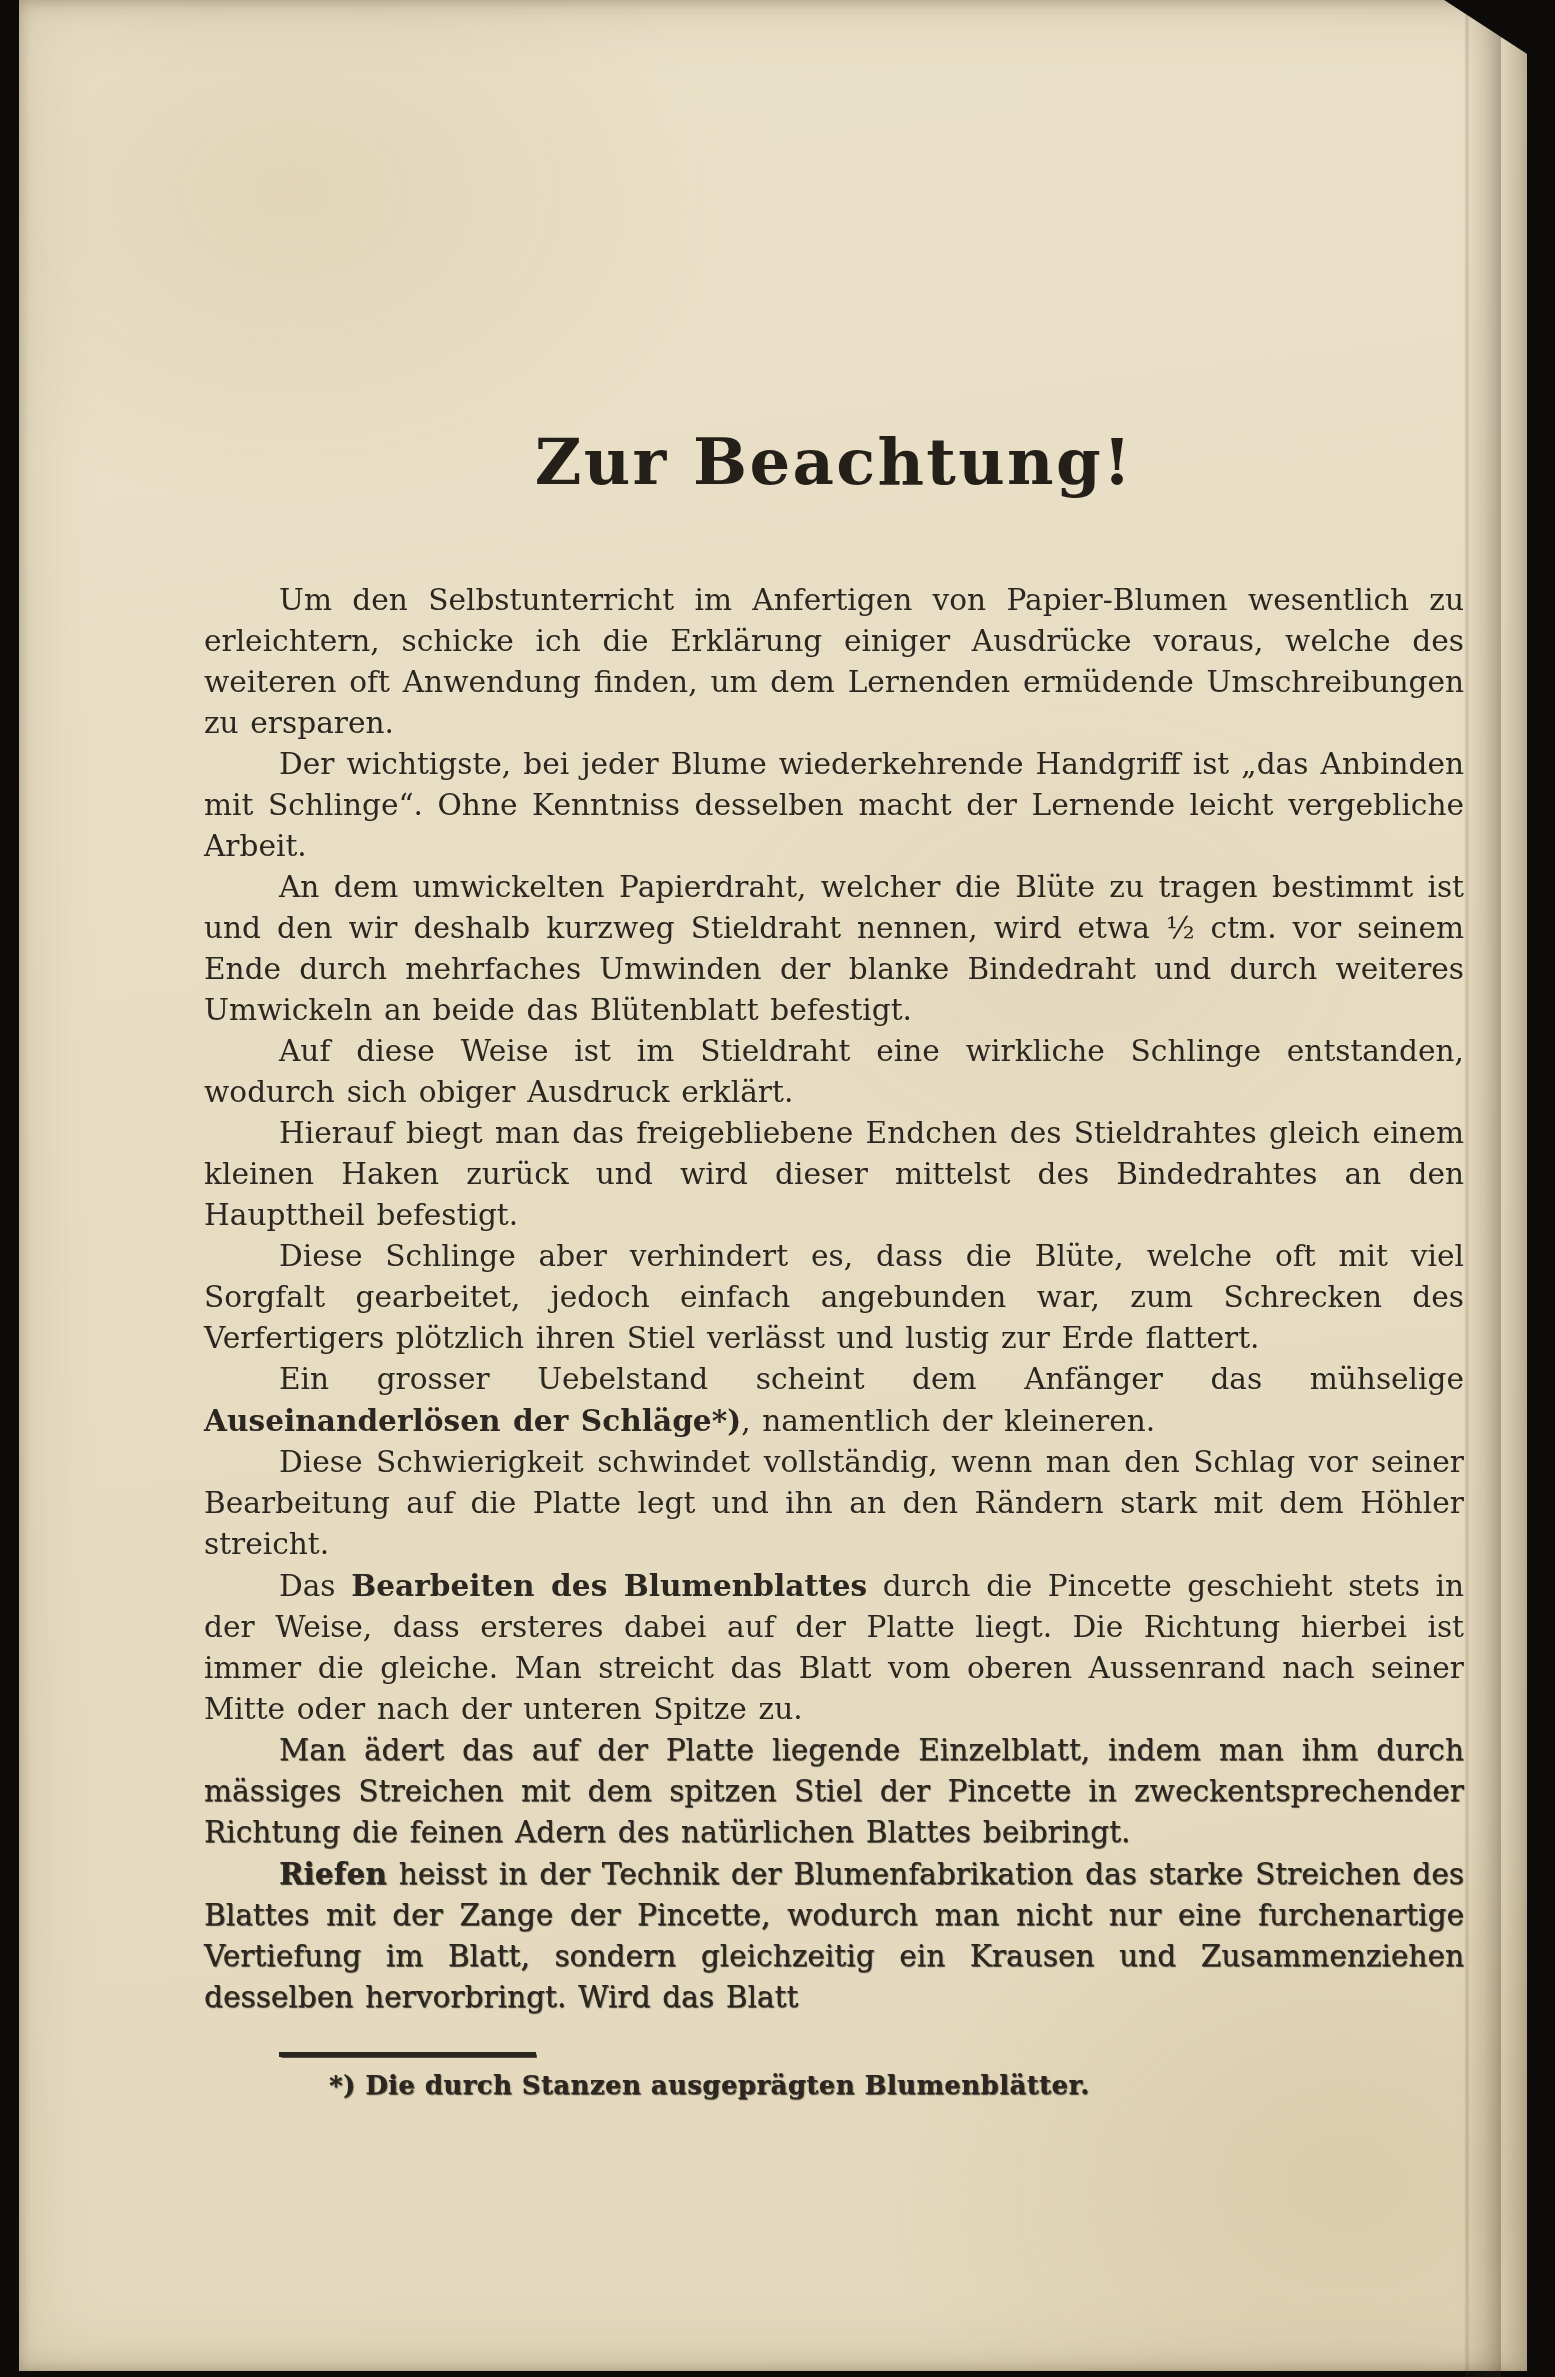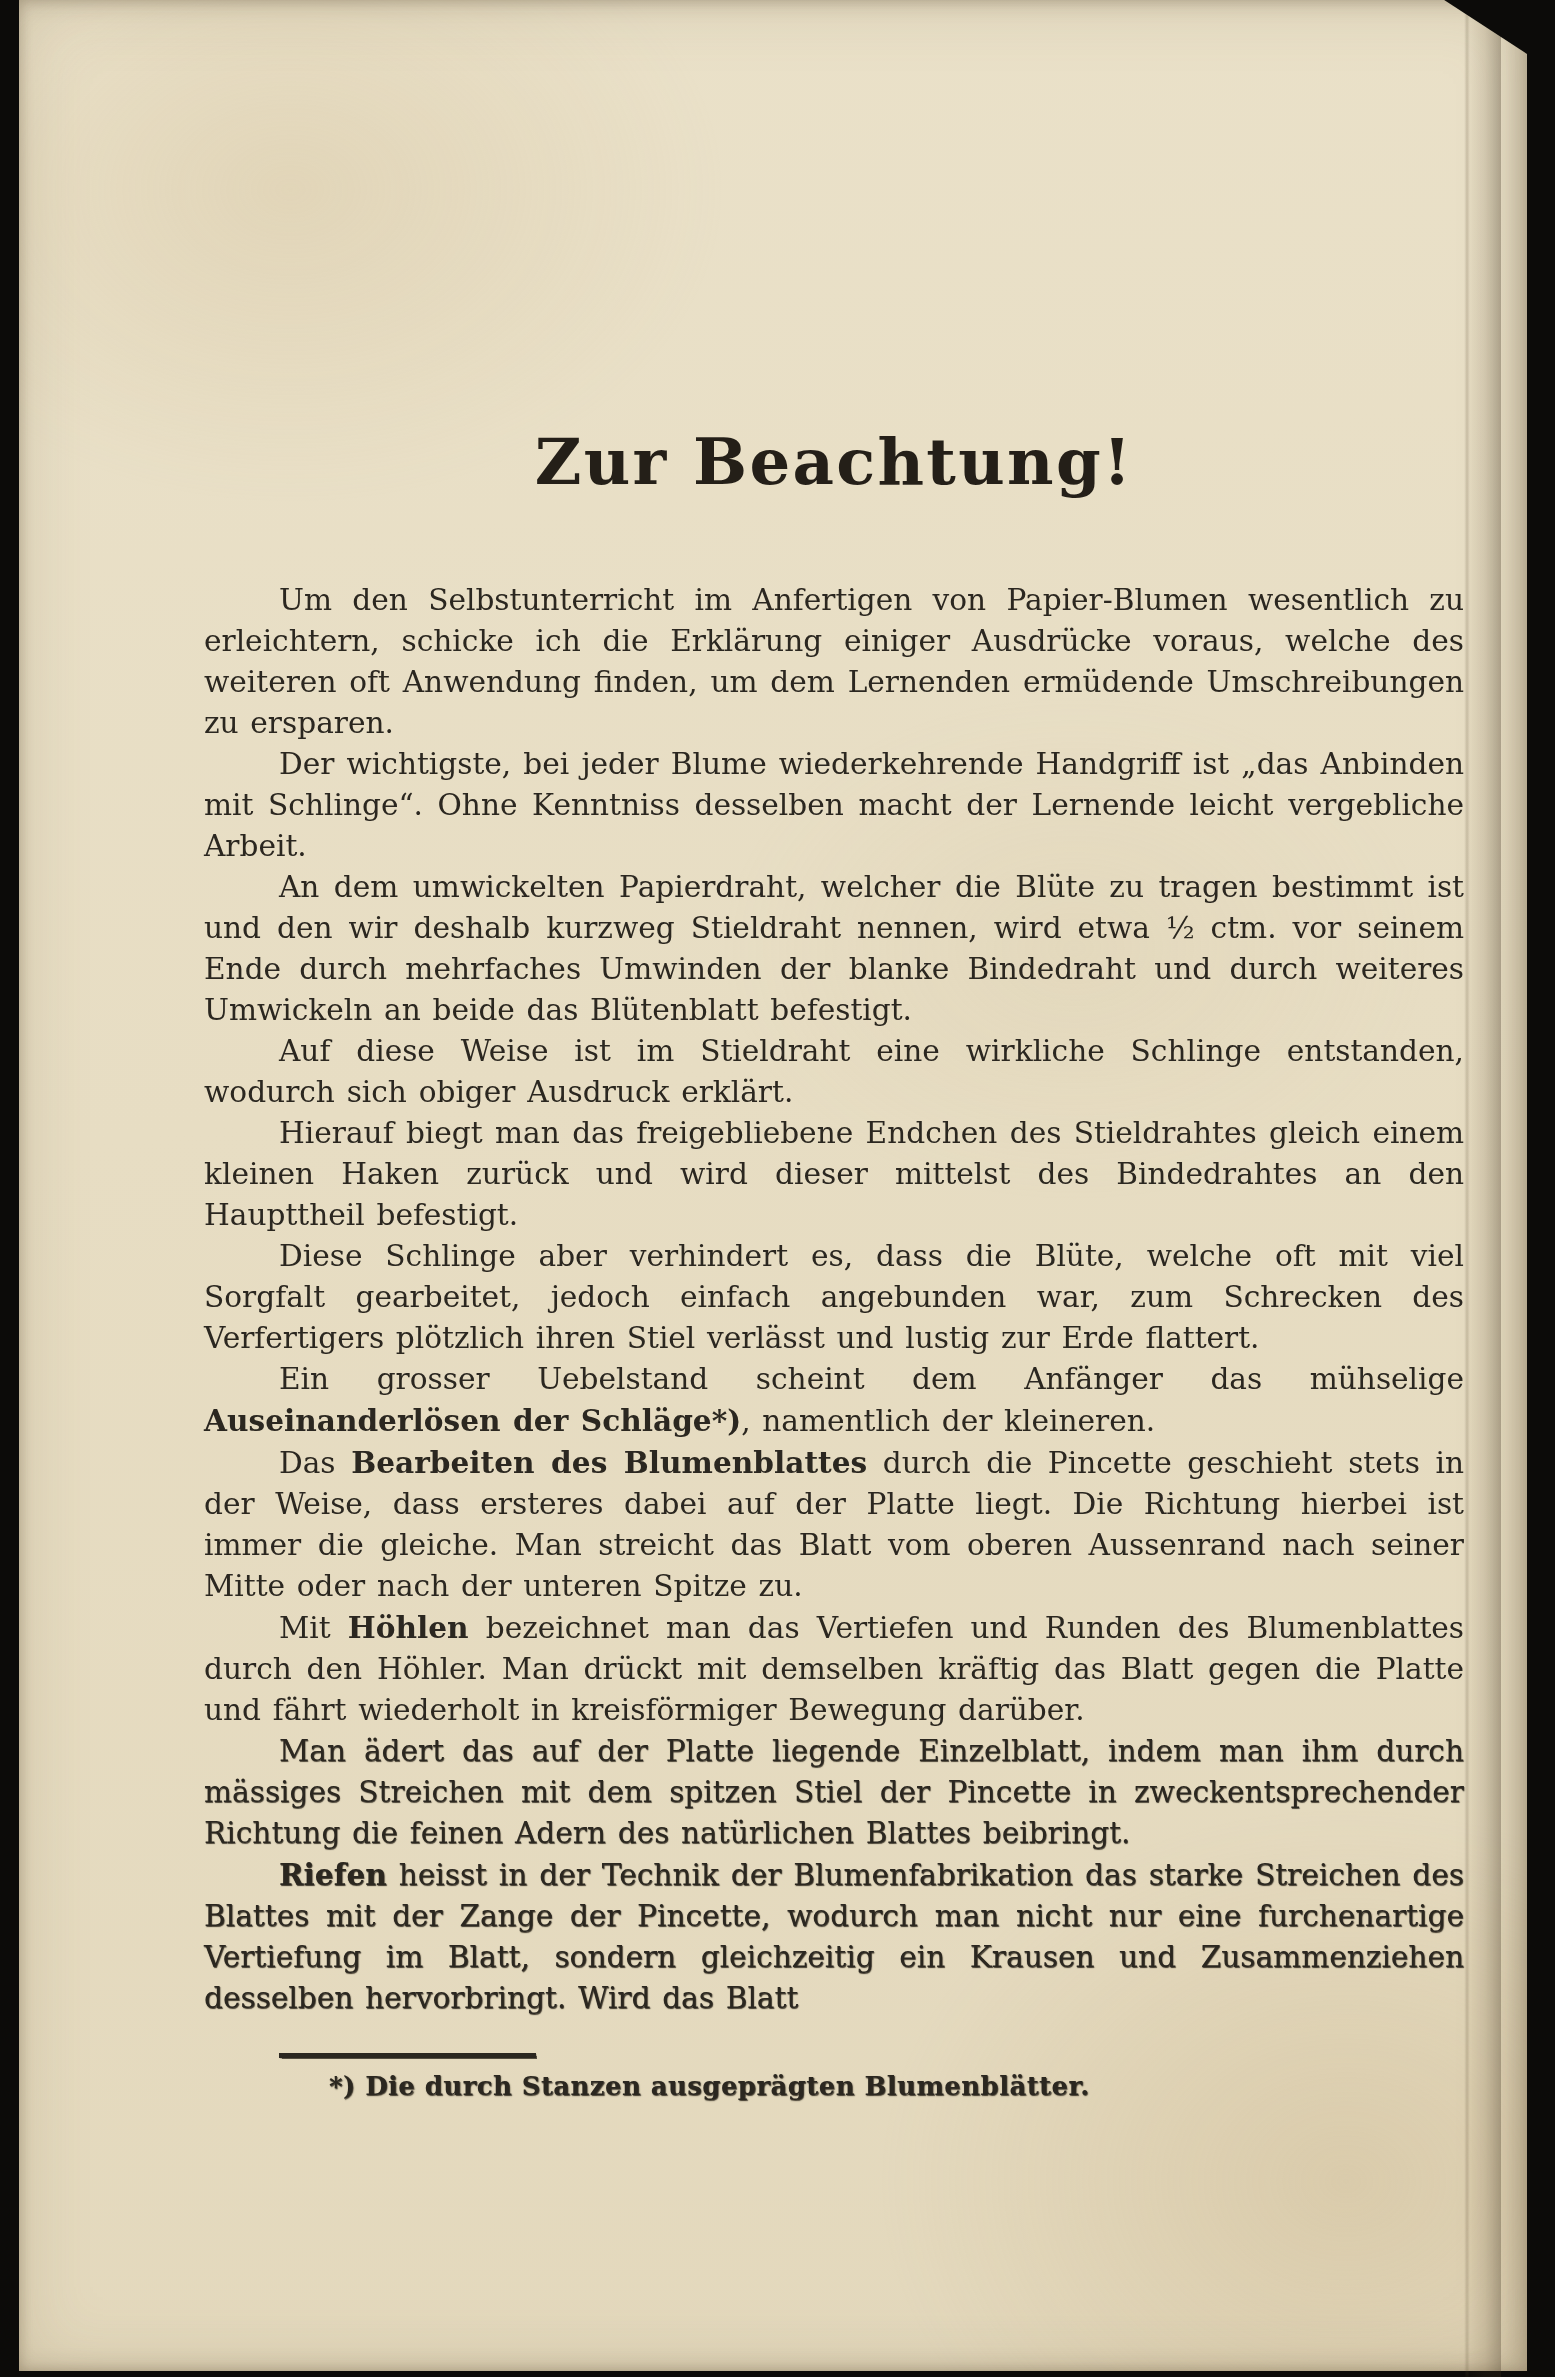--- a/index.html
+++ b/index.html
@@ -132,22 +132,22 @@
     <h1 class="title">Zur Beachtung!</h1>
 
     <div class="body-text">
         <p class="para"><span>Um den Selbstunterricht im Anfertigen von Papier-Blumen wesentlich zu erleichtern, schicke ich die Erklärung einiger Ausdrücke voraus, welche des weiteren oft Anwendung finden, um dem Lernenden ermüdende Umschreibungen zu ersparen.</span></p>
         <p class="para"><span>Der wichtigste, bei jeder Blume wiederkehrende Handgriff ist „das Anbinden mit Schlinge“. Ohne Kenntniss desselben macht der Lernende leicht vergebliche Arbeit.</span></p>
         <p class="para"><span>An dem umwickelten Papierdraht, welcher die Blüte zu tragen bestimmt ist und den wir deshalb kurzweg Stieldraht nennen, wird etwa ½ ctm. vor seinem Ende durch mehrfaches Umwinden der blanke Bindedraht und durch weiteres Umwickeln an beide das Blütenblatt befestigt.</span></p>
         <p class="para"><span>Auf diese Weise ist im Stieldraht eine wirkliche Schlinge entstanden, wodurch sich obiger Ausdruck erklärt.</span></p>
         <p class="para"><span>Hierauf biegt man das freigebliebene Endchen des Stieldrahtes gleich einem kleinen Haken zurück und wird dieser mittelst des Bindedrahtes an den Haupttheil befestigt.</span></p>
         <p class="para"><span>Diese Schlinge aber verhindert es, dass die Blüte, welche oft mit viel Sorgfalt gearbeitet, jedoch einfach angebunden war, zum Schrecken des Verfertigers plötzlich ihren Stiel verlässt und lustig zur Erde flattert.</span></p>
         <p class="para"><span>Ein grosser Uebelstand scheint dem Anfänger das mühselige </span><span class="bold">Auseinanderlösen der Schläge*)</span><span>, namentlich der kleineren.</span></p>
+        <p class="para"><span>Diese Schwierigkeit schwindet vollständig, wenn man den Schlag vor seiner Bearbeitung auf die Platte legt und ihn an den Rändern stark mit dem Höhler streicht.</span></p>
         <p class="para"><span>Das </span><span class="bold">Bearbeiten des Blumenblattes</span><span> durch die Pincette geschieht stets in der Weise, dass ersteres dabei auf der Platte liegt. Die Richtung hierbei ist immer die gleiche. Man streicht das Blatt vom oberen Aussenrand nach seiner Mitte oder nach der unteren Spitze zu.</span></p>
-        <p class="para"><span>Mit </span><span class="bold">Höhlen</span><span> bezeichnet man das Vertiefen und Runden des Blumenblattes durch den Höhler. Man drückt mit demselben kräftig das Blatt gegen die Platte und fährt wiederholt in kreisförmiger Bewegung darüber.</span></p>
         <p class="para"><span>Man ädert das auf der Platte liegende Einzelblatt, indem man ihm durch mässiges Streichen mit dem spitzen Stiel der Pincette in zweckentsprechender Richtung die feinen Adern des natürlichen Blattes beibringt.</span></p>
         <p class="para"><span class="bold">Riefen</span><span> heisst in der Technik der Blumenfabrikation das starke Streichen des Blattes mit der Zange der Pincette, wodurch man nicht nur eine furchenartige Vertiefung im Blatt, sondern gleichzeitig ein Krausen und Zusammenziehen desselben hervorbringt. Wird das Blatt</span></p>
       </div>
 
     <div class="footnote-block">
       <div class="footnote-rule"></div>
       <div class="footnote">*) Die durch Stanzen ausgeprägten Blumenblätter.</div>
     </div>
   </div>
 </div>

